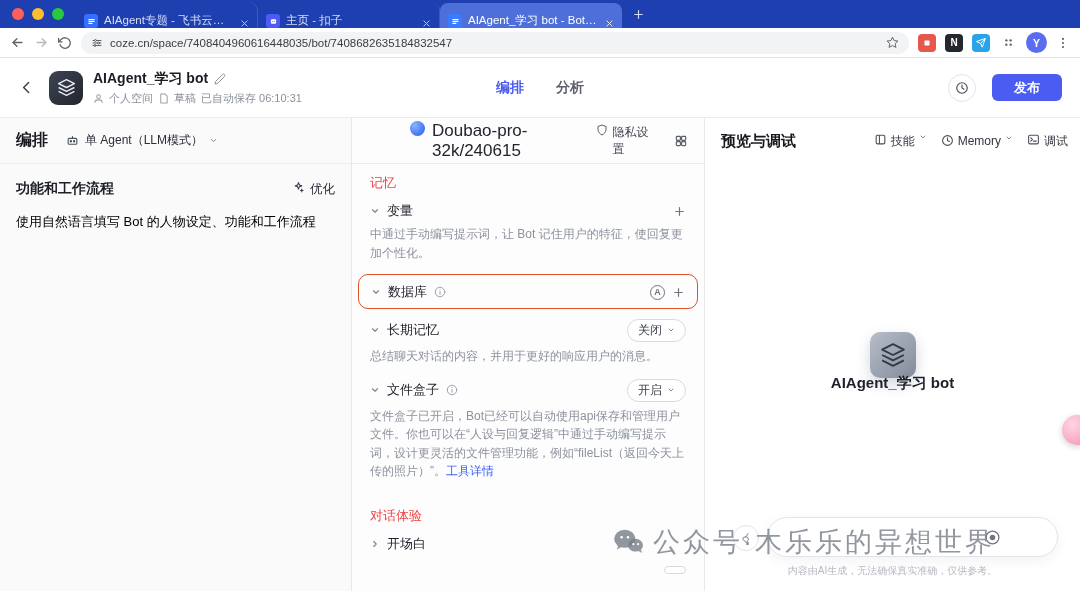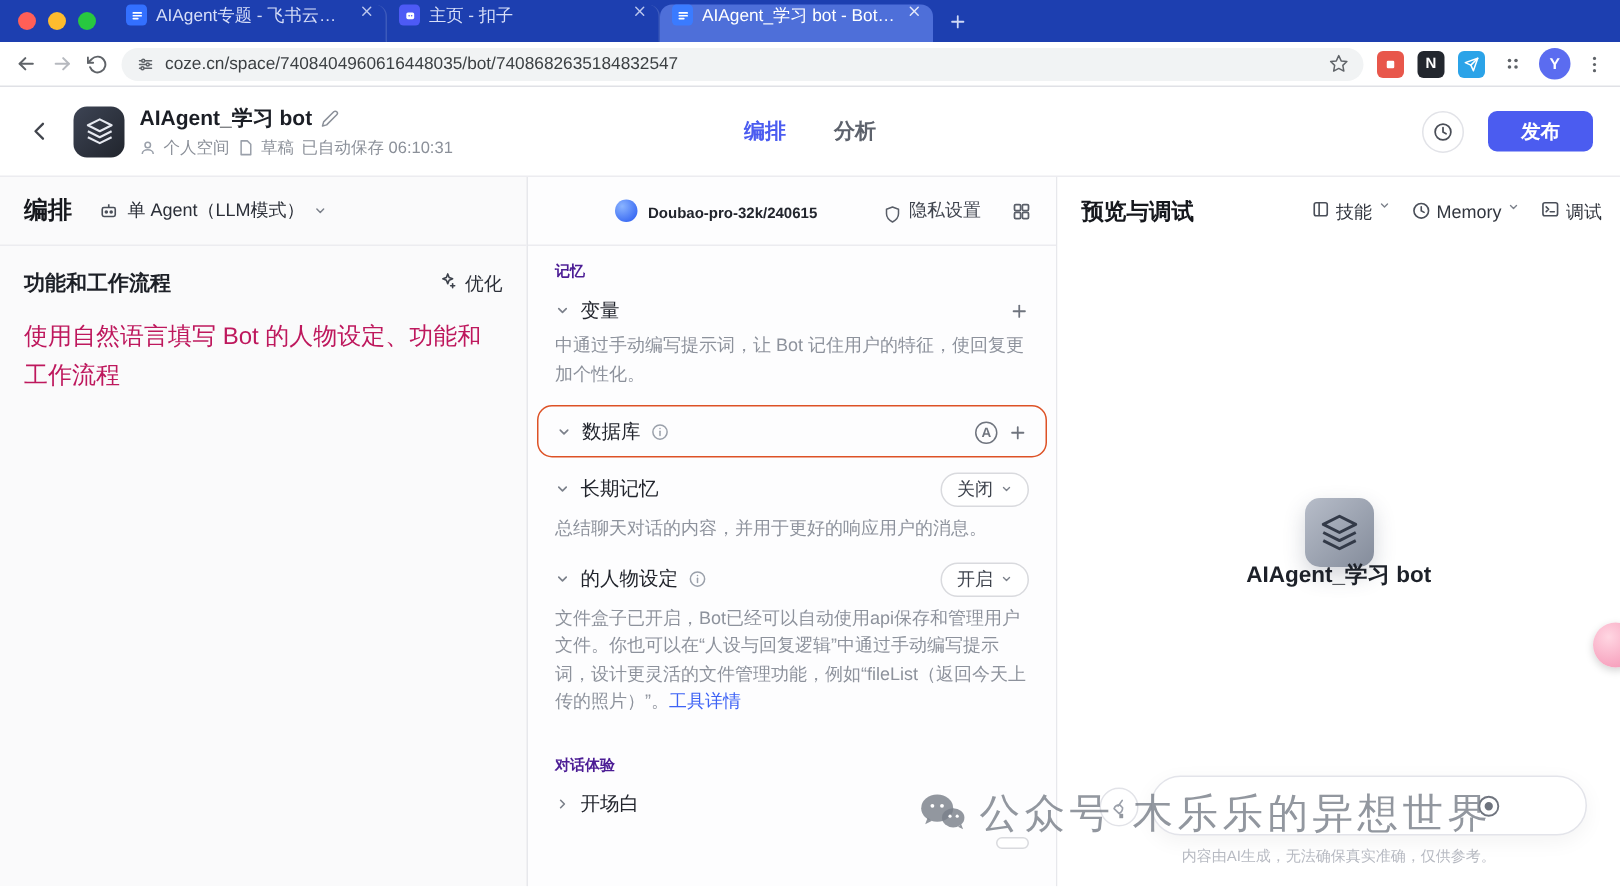--- a/index.html
+++ b/index.html
@@ -6,21 +6,21 @@
   html,body{width:1080px;height:591px;overflow:hidden}
   body{font-family:"Liberation Sans","DejaVu Sans",sans-serif;font-size:13px;color:#22252d;background:#fff}
   svg{display:block}
   .screen{position:relative;width:1080px;height:591px;display:flex;flex-direction:column;overflow:hidden;background:#fff}
 
   
   .tabstrip{flex:0 0 28px;height:28px;background:#1d3fb0;display:flex;align-items:flex-end;padding-left:6px}
   .traffic{display:flex;gap:8px;align-items:center;height:28px;padding:0 12px 0 6px}
   .tl{width:12px;height:12px;border-radius:50%;display:inline-block}
   .tl.red{background:#ff5f57}.tl.yellow{background:#febc2e}.tl.green{background:#28c840}
-  .tab{display:flex;align-items:flex-start;gap:6px;width:182px;height:25px;padding:0 8px;color:#d7def8;font-size:11.5px;border-radius:8px 8px 0 0;border-right:1px solid rgba(255,255,255,.14)}
+  .tab{display:flex;align-items:flex-end;gap:6px;width:182px;height:25px;padding:0 8px;color:#d7def8;font-size:11.5px;border-radius:8px 8px 0 0;border-right:1px solid rgba(255,255,255,.14)}
   .tab .ttitle{flex:1;white-space:nowrap;overflow:hidden;text-overflow:ellipsis}
   .tab.active{background:#4e6fd9;color:#fff;border-right:none}
   .closeic{opacity:.85;flex:0 0 auto}
   .favicon{width:14px;height:14px;border-radius:3px;flex:0 0 14px;display:flex;align-items:center;justify-content:center}
   .newtab{align-self:center;padding:0 10px;color:#cfd9f6}
 
   
   .navbar{flex:0 0 30px;height:30px;background:#fff;border-bottom:1px solid #e0e1e6;display:flex;align-items:center;gap:9px;padding:0 10px}
   .navic{color:#5f6368;display:flex;align-items:center;justify-content:center}
   .navic.dim{color:#b6b9bf}
@@ -53,36 +53,36 @@
   
   .main{flex:1;display:flex;min-height:0}
   .col{display:flex;flex-direction:column;min-height:0}
   .col-left{width:352px;background:#fafafb;border-right:1px solid #e7e8ec}
   .col-mid{width:353px;background:#fdfdfe;border-right:1px solid #e7e8ec}
   .col-right{flex:1;background:#fff;position:relative}
   .colbar{flex:0 0 46px;height:46px;display:flex;align-items:center;padding:0 16px;border-bottom:1px solid #ececf0}
   .colbar.rbar{border-bottom:none;padding-right:12px}
   .ob-title{font-size:16px;font-weight:700;color:#16181d;margin-right:18px}
   .agent-chip{display:flex;align-items:center;gap:6px;font-size:12px;color:#2b2f38}
-  .model-chip{display:flex;align-items:flex-end;gap:7px;font-size:10px;font-weight:700;color:#22252d;margin-left:42px}
+  .model-chip{display:flex;align-items:flex-start;gap:7px;font-size:17px;font-weight:400;color:#22252d;margin-left:42px}
   .doubao{width:15px;height:15px;border-radius:50%;background:radial-gradient(circle at 32% 30%,#8ab4ff,#2456f0);flex:0 0 auto}
-  .privacy{display:flex;align-items:flex-end;gap:5px;font-size:12px;color:#40454f;margin-left:auto}
+  .privacy{display:flex;align-items:flex-start;gap:5px;font-size:12px;color:#40454f;margin-left:auto}
   .gridic{margin-left:20px;color:#595e68}
   .ptitle{font-size:15px;font-weight:700;color:#16181d;margin-right:auto}
   .rchip{display:flex;align-items:flex-start;gap:4px;font-size:12px;color:#32363f;margin-left:14px;white-space:nowrap}
 
   
   .persona-head{display:flex;align-items:center;padding:16px 16px 6px}
   .persona-title{font-size:14px;font-weight:700;color:#1d2027}
   .optimize{margin-left:auto;display:flex;gap:5px;font-size:12.5px;color:#2b2f38}
-  .placeholder{padding:8px 16px;font-size:16px;color:#be185d;line-height:1.6}
+  .placeholder{padding:8px 16px;font-size:13px;color:#000000;line-height:1.6}
 
   
   .memlist{flex:1;overflow:hidden;padding:0 16px}
-  .seclabel{font-size:10px;font-weight:700;color:#4c1d95;padding:10px 2px 2px}
+  .seclabel{font-size:13px;font-weight:400;color:#ef4444;padding:10px 2px 2px}
   .chatsec{margin-top:10px}
   .mrow{display:flex;align-items:center;gap:7px;padding:8px 2px 5px}
   .mlabel{font-size:13px;font-weight:400;color:#22252d}
   .sp{flex:1}
   .chev{color:#7b808a;display:flex}
   .chev.right svg{transform:rotate(-90deg)}
   .plus{color:#6f747e;display:flex}
   .mdesc{font-size:12px;color:#8d929c;line-height:1.55;padding:0 2px 6px}
   .hlbox{border:1.5px solid #dd5226;border-radius:10px;margin:6px -10px 2px;padding:0 10px 2px;background:#fdfdfe}
   .infoic{display:flex;color:#9aa0aa}
@@ -418,21 +418,21 @@
           </span>
         </div>
         <p class="mdesc">总结聊天对话的内容，并用于更好的响应用户的消息。</p>
 
         <div class="mrow">
           <span class="chev">
               <svg viewBox="0 0 24 24" width="10" height="10" fill="none" stroke="currentColor" stroke-width="2.6" stroke-linecap="round" stroke-linejoin="round">
                 <polyline points="6 9 12 15 18 9"></polyline>
               </svg>
             </span>
-          <span class="mlabel">的人物设定</span>
+          <span class="mlabel">文件盒子</span>
           <span class="infoic">
               <svg viewBox="0 0 24 24" width="12" height="12" fill="none" stroke="currentColor" stroke-width="2" stroke-linecap="round">
                 <circle cx="12" cy="12" r="9.5"></circle>
                 <line x1="12" y1="11" x2="12" y2="16.5"></line>
                 <line x1="12" y1="7.2" x2="12" y2="7.3"></line>
               </svg>
             </span>
           <span class="sp"></span>
           <span class="pill">
             <span>开启</span>

